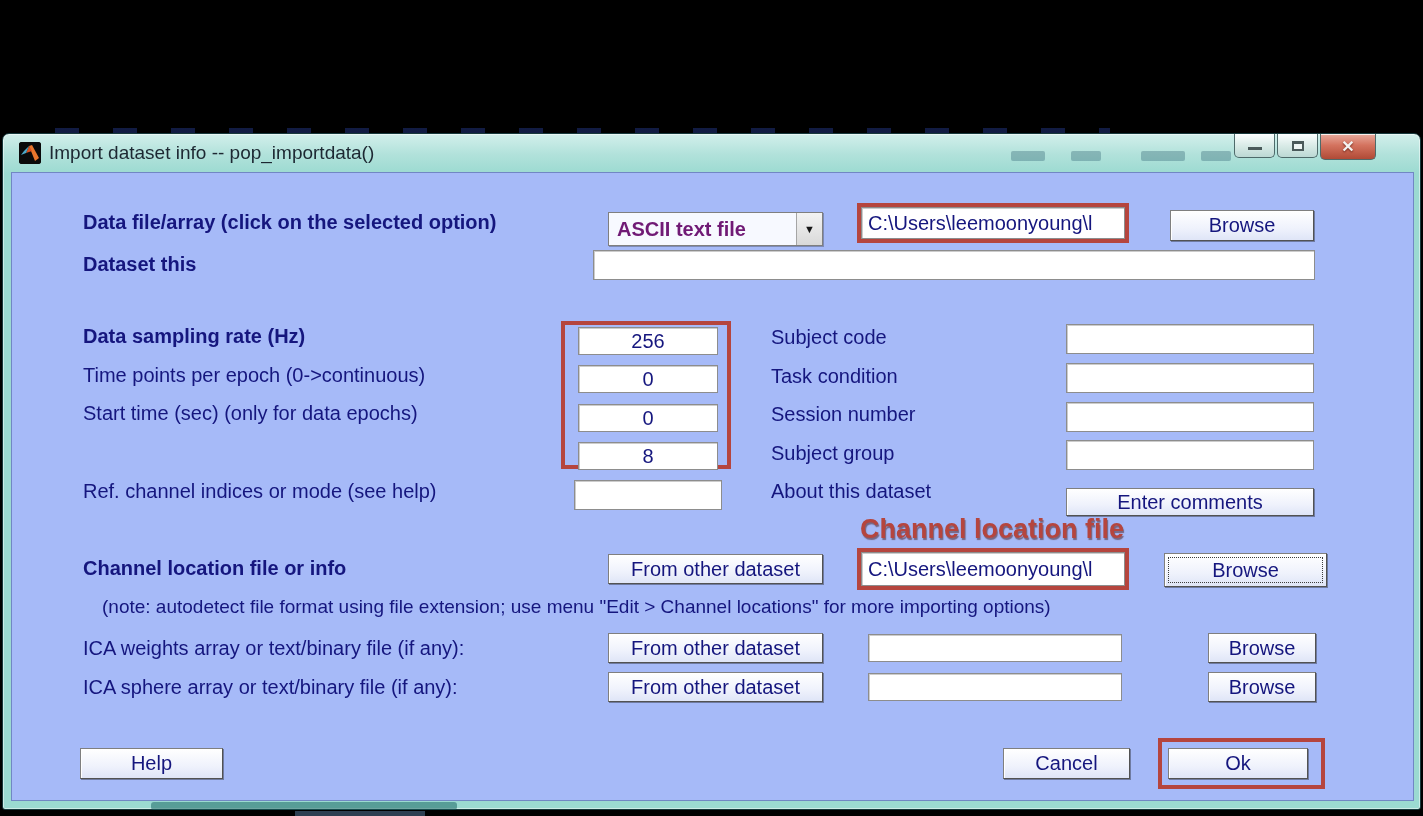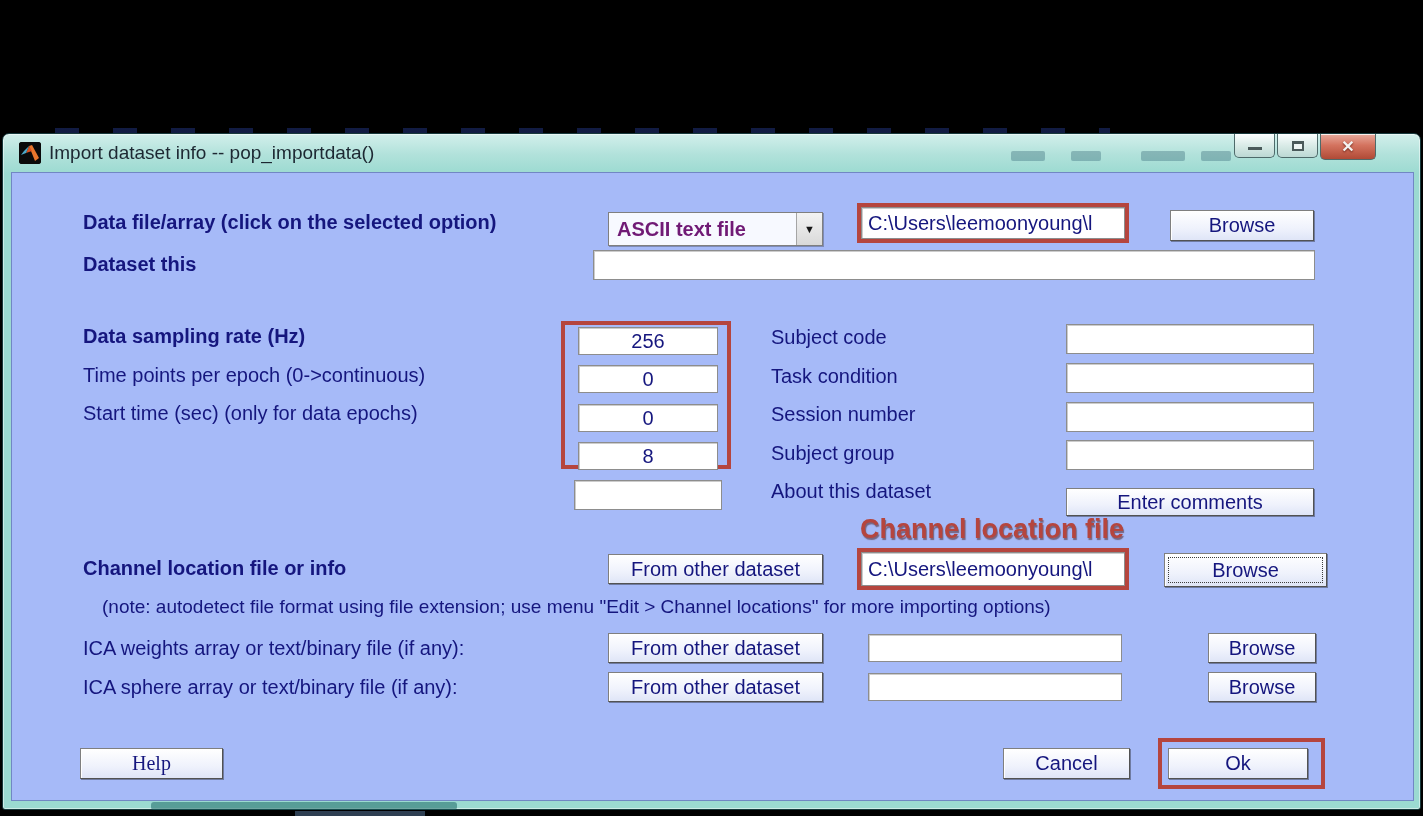--- a/index.html
+++ b/index.html
@@ -134,20 +134,21 @@
       <input class="field" value="C:\Users\leemoonyoung\l" style="">
     </div>
     <div class="btn" style="left:1158px;top:37px;width:144px;height:31px;">Browse</div>
 
     <div class="lbl bold" style="left:71px;top:76px;line-height:30px;">Dataset this</div>
     <input class="field" style="left: 581px; top: 77px; width: 722px; height: 30px;" value="">
 
     <div class="lbl bold" style="left:71px;top:149px;line-height:28px;">Data sampling rate (Hz)</div>
     <div class="lbl" style="left:71px;top:188px;line-height:28px;">Time points per epoch (0-&gt;continuous)</div>
     <div class="lbl" style="left:71px;top:226px;line-height:28px;">Start time (sec) (only for data epochs)</div>
+    <div class="lbl" style="left:71px;top:303px;line-height:30px;">Ref. channel indices or mode (see help)</div>
 
     <div class="red-frame" style="left:549px;top:148px;width:170px;height:148px;"></div>
     <input class="field center" style="left: 566px; top: 154px; width: 140px; height: 28px;" value="256">
     <input class="field center" style="left: 566px; top: 192px; width: 140px; height: 28px;" value="0">
     <input class="field center" style="left: 566px; top: 231px; width: 140px; height: 28px;" value="0">
     <input class="field center" style="left: 566px; top: 269px; width: 140px; height: 28px;" value="8">
     <input class="field center" style="left: 562px; top: 307px; width: 148px; height: 30px;" value="">
 
     <div class="lbl" style="left:759px;top:149px;line-height:30px;">Subject code</div>
     <div class="lbl" style="left:759px;top:188px;line-height:30px;">Task condition</div>
@@ -175,19 +176,19 @@
     <div class="lbl" style="left:71px;top:461px;line-height:28px;">ICA weights array or text/binary file (if any):</div>
     <div class="btn" style="left:596px;top:460px;width:215px;height:30px;">From other dataset</div>
     <input class="field" style="left: 856px; top: 461px; width: 254px; height: 28px;" value="">
     <div class="btn" style="left:1196px;top:460px;width:108px;height:30px;">Browse</div>
 
     <div class="lbl" style="left:71px;top:500px;line-height:28px;">ICA sphere array or text/binary file (if any):</div>
     <div class="btn" style="left:596px;top:499px;width:215px;height:30px;">From other dataset</div>
     <input class="field" style="left: 856px; top: 500px; width: 254px; height: 28px;" value="">
     <div class="btn" style="left:1196px;top:499px;width:108px;height:30px;">Browse</div>
 
-    <div class="btn" style="left:68px;top:575px;width:143px;height:31px;font-family:Liberation Serif, serif;">Help</div>
+    <div class="btn" style="left:68px;top:575px;width:143px;height:31px;">Help</div>
     <div class="btn" style="left:991px;top:575px;width:127px;height:31px;">Cancel</div>
     <div class="red-frame" style="left:1146px;top:565px;width:167px;height:51px;"></div>
     <div class="btn" style="left:1156px;top:575px;width:140px;height:31px;">Ok</div>
 
   </div>
 </div>
 
 </body></html>

